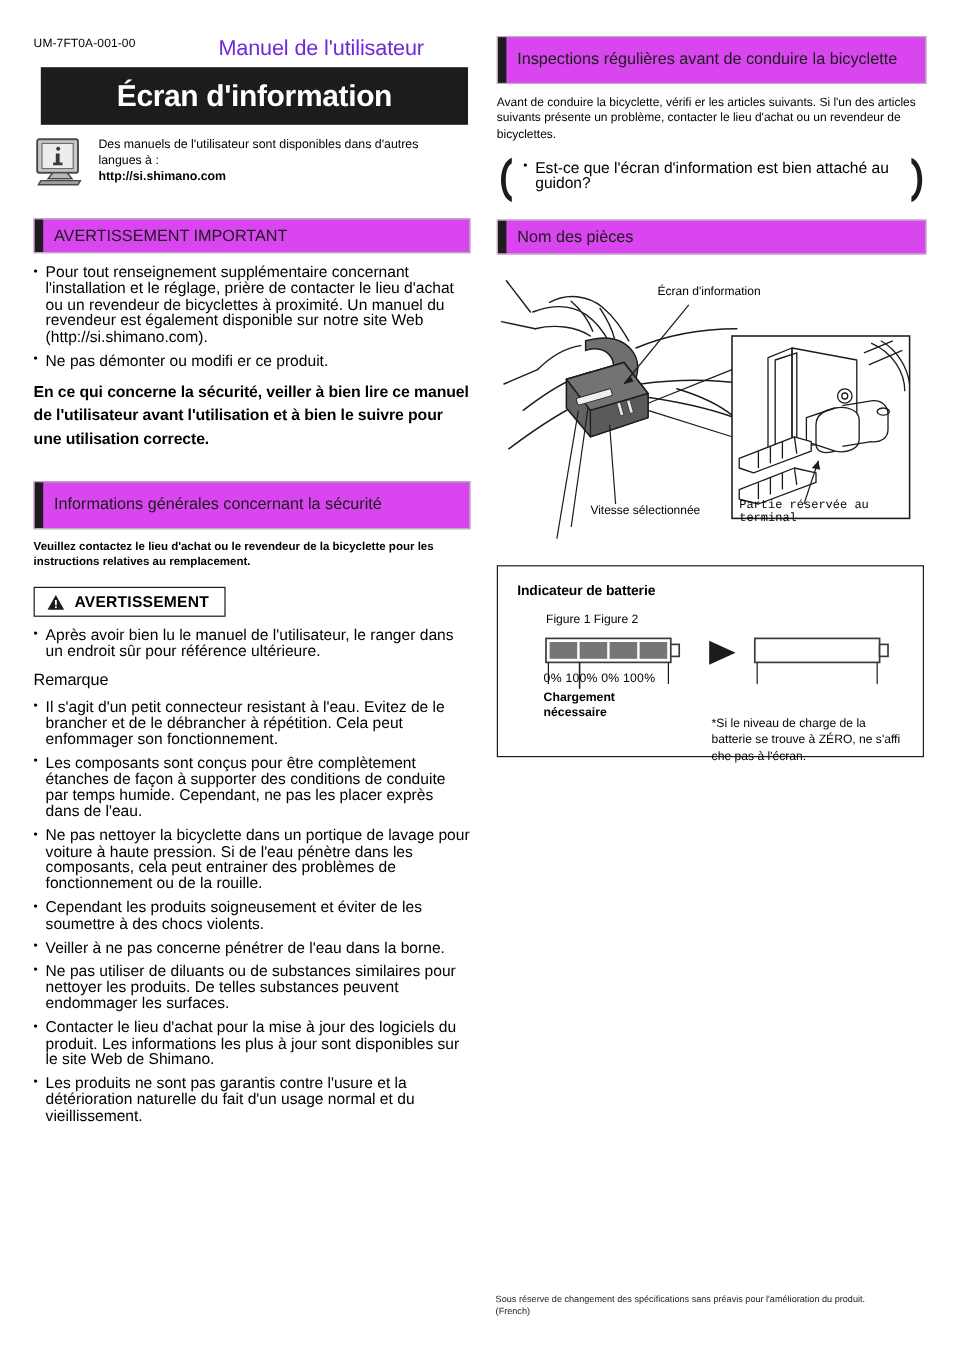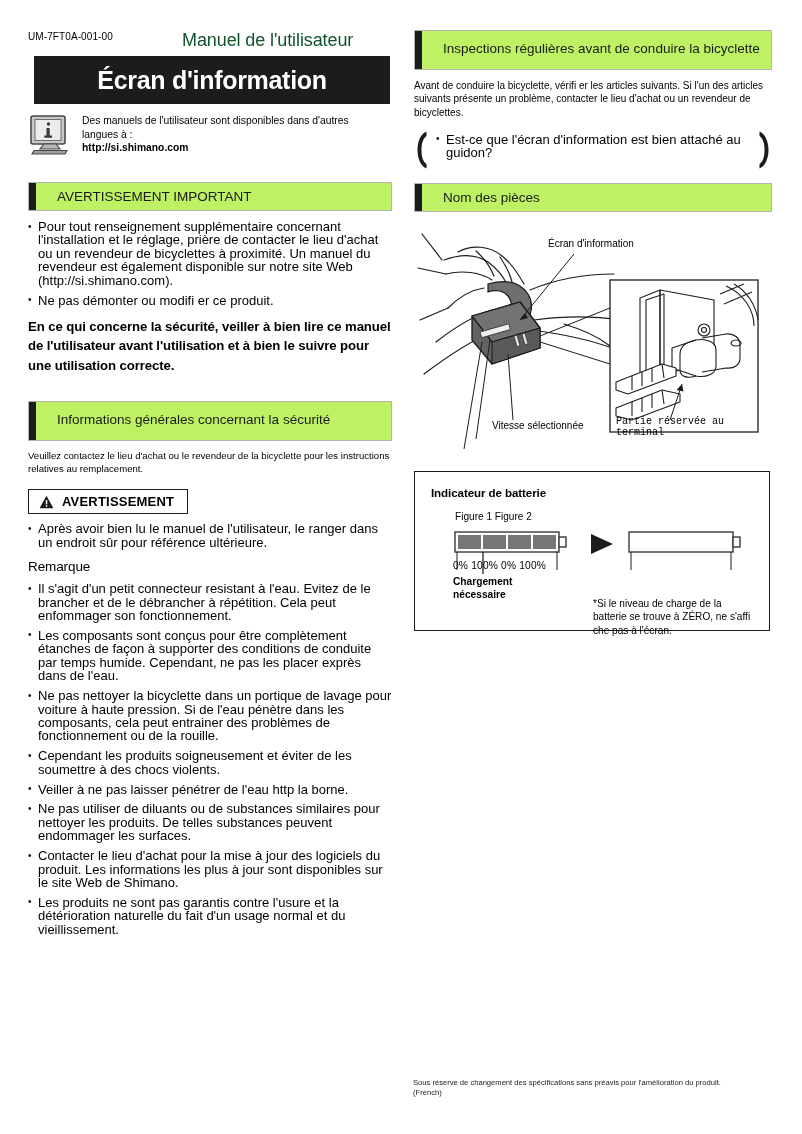--- a/index.html
+++ b/index.html
@@ -42,21 +42,21 @@
     color: #000;
     position: absolute;
     left: 28px;
     top: 31px;
   }
   .manual-title {
     position: absolute;
     left: 182px;
     top: 30px;
     font-size: 18px;
-    color: #14532d;
+    color: #6d28d9;
     letter-spacing: -0.1px;
   }
   .black-banner {
     position: absolute;
     left: 34px;
     top: 56px;
     width: 356px;
     height: 48px;
     background: #1c1c1c;
     color: #ffffff;
@@ -88,23 +88,23 @@
   .web-text {
     font-size: 10.3px;
     line-height: 13.6px;
     padding-top: 1px;
   }
   .web-text .url { font-weight: bold; }
 
   
   .gbar {
     position: relative;
-    background: #bef264;
+    background: #d946ef;
     border: 1px solid #b4b4b4;
-    padding: 4px 10px 4px 28px;
+    padding: 4px 10px 4px 16px;
     font-size: 13.5px;
     color: #1a1a1a;
     line-height: 19px;
   }
   .gbar::before {
     content: "";
     position: absolute;
     left: 0; top: 0; bottom: 0;
     width: 7px;
     background: #1c1c1c;
@@ -137,21 +137,21 @@
   }
 
   .lead-bold {
     font-size: 13.2px;
     font-weight: bold;
     line-height: 19.5px;
     letter-spacing: -0.1px;
   }
   .small-bold {
     font-size: 9.6px;
-    font-weight: normal;
+    font-weight: bold;
     line-height: 12.5px;
   }
 
   
   .warn-box {
     display: inline-flex;
     align-items: center;
     gap: 8px;
     border: 1.4px solid #1b1b1b;
     padding: 4px 13px 4px 10px;
@@ -309,21 +309,21 @@
       <li>Après avoir bien lu le manuel de l'utilisateur, le ranger dans un endroit sûr pour référence ultérieure.</li>
     </ul>
 
     <h3 class="remarque" style="margin-top:10px;">Remarque</h3>
 
     <ul class="bul" style="margin-top:8px;">
       <li>Il s'agit d'un petit connecteur resistant à l'eau. Evitez de le brancher et de le débrancher à répétition. Cela peut enfommager son fonctionnement.</li>
       <li>Les composants sont conçus pour être complètement étanches de façon à supporter des conditions de conduite par temps humide. Cependant, ne pas les placer exprès dans de l'eau.</li>
       <li>Ne pas nettoyer la bicyclette dans un portique de lavage pour voiture à haute pression. Si de l'eau pénètre dans les composants, cela peut entrainer des problèmes de fonctionnement ou de la rouille.</li>
       <li>Cependant les produits soigneusement et éviter de les soumettre à des chocs violents.</li>
-      <li>Veiller à ne pas laisser pénétrer de l'eau http la borne.</li>
+      <li>Veiller à ne pas concerne pénétrer de l'eau dans la borne.</li>
       <li>Ne pas utiliser de diluants ou de substances similaires pour nettoyer les produits. De telles substances peuvent endommager les surfaces.</li>
       <li>Contacter le lieu d'achat pour la mise à jour des logiciels du produit. Les informations les plus à jour sont disponibles sur le site Web de Shimano.</li>
       <li>Les produits ne sont pas garantis contre l'usure et la détérioration naturelle du fait d'un usage normal et du vieillissement.</li>
     </ul>
   </div>
 
   <div class="col-right">
 
     <div class="gbar two-line">Inspections régulières avant de conduire la bicyclette</div>
 

